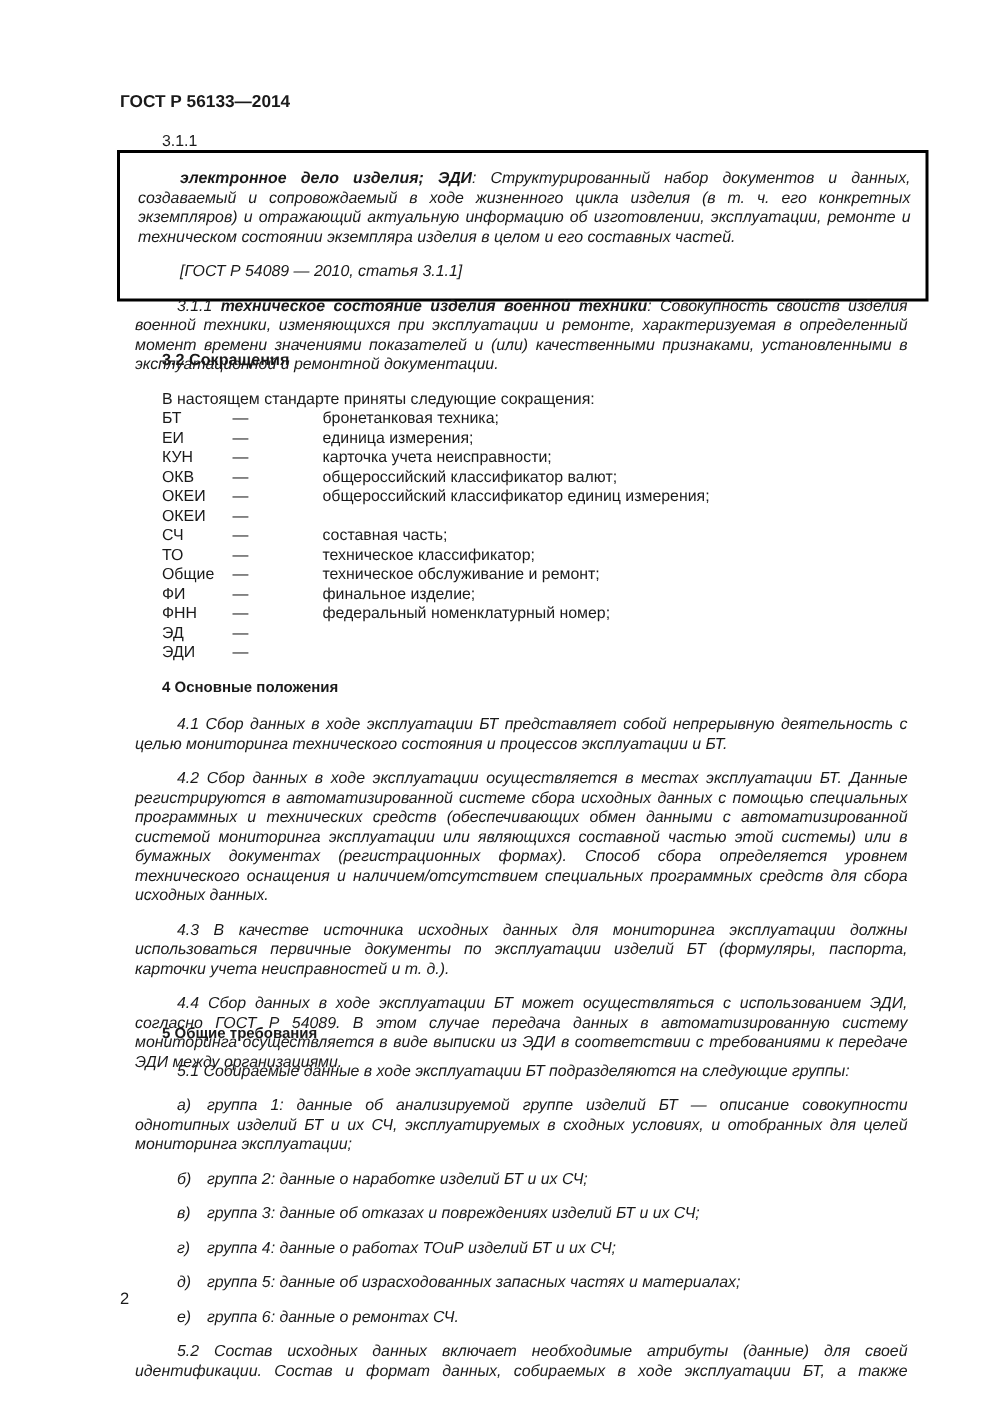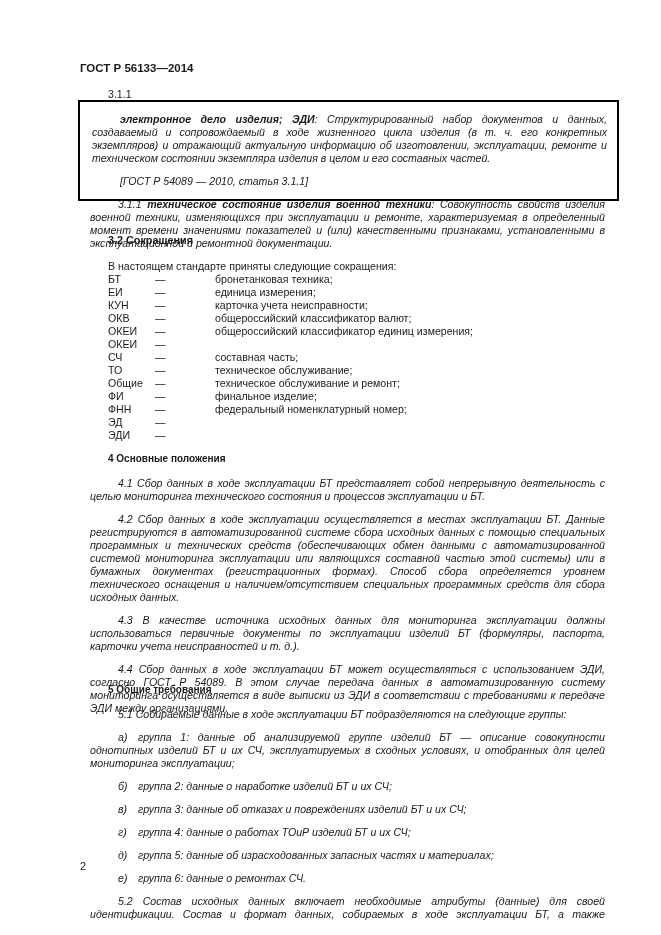--- a/index.html
+++ b/index.html
@@ -78,21 +78,21 @@
         <span class="d">—</span>
       </div>
       <div class="abbr-row">
         <span class="k">СЧ</span>
         <span class="d">—</span>
         <span class="v">составная часть;</span>
       </div>
       <div class="abbr-row">
         <span class="k">ТО</span>
         <span class="d">—</span>
-        <span class="v">техническое обслуживание;</span>
+        <span class="v">техническое классификатор;</span>
       </div>
       <div class="abbr-row">
         <span class="k">Общие</span>
         <span class="d">—</span>
         <span class="v">техническое обслуживание и ремонт;</span>
       </div>
       <div class="abbr-row">
         <span class="k">ФИ</span>
         <span class="d">—</span>
         <span class="v">финальное изделие;</span>

